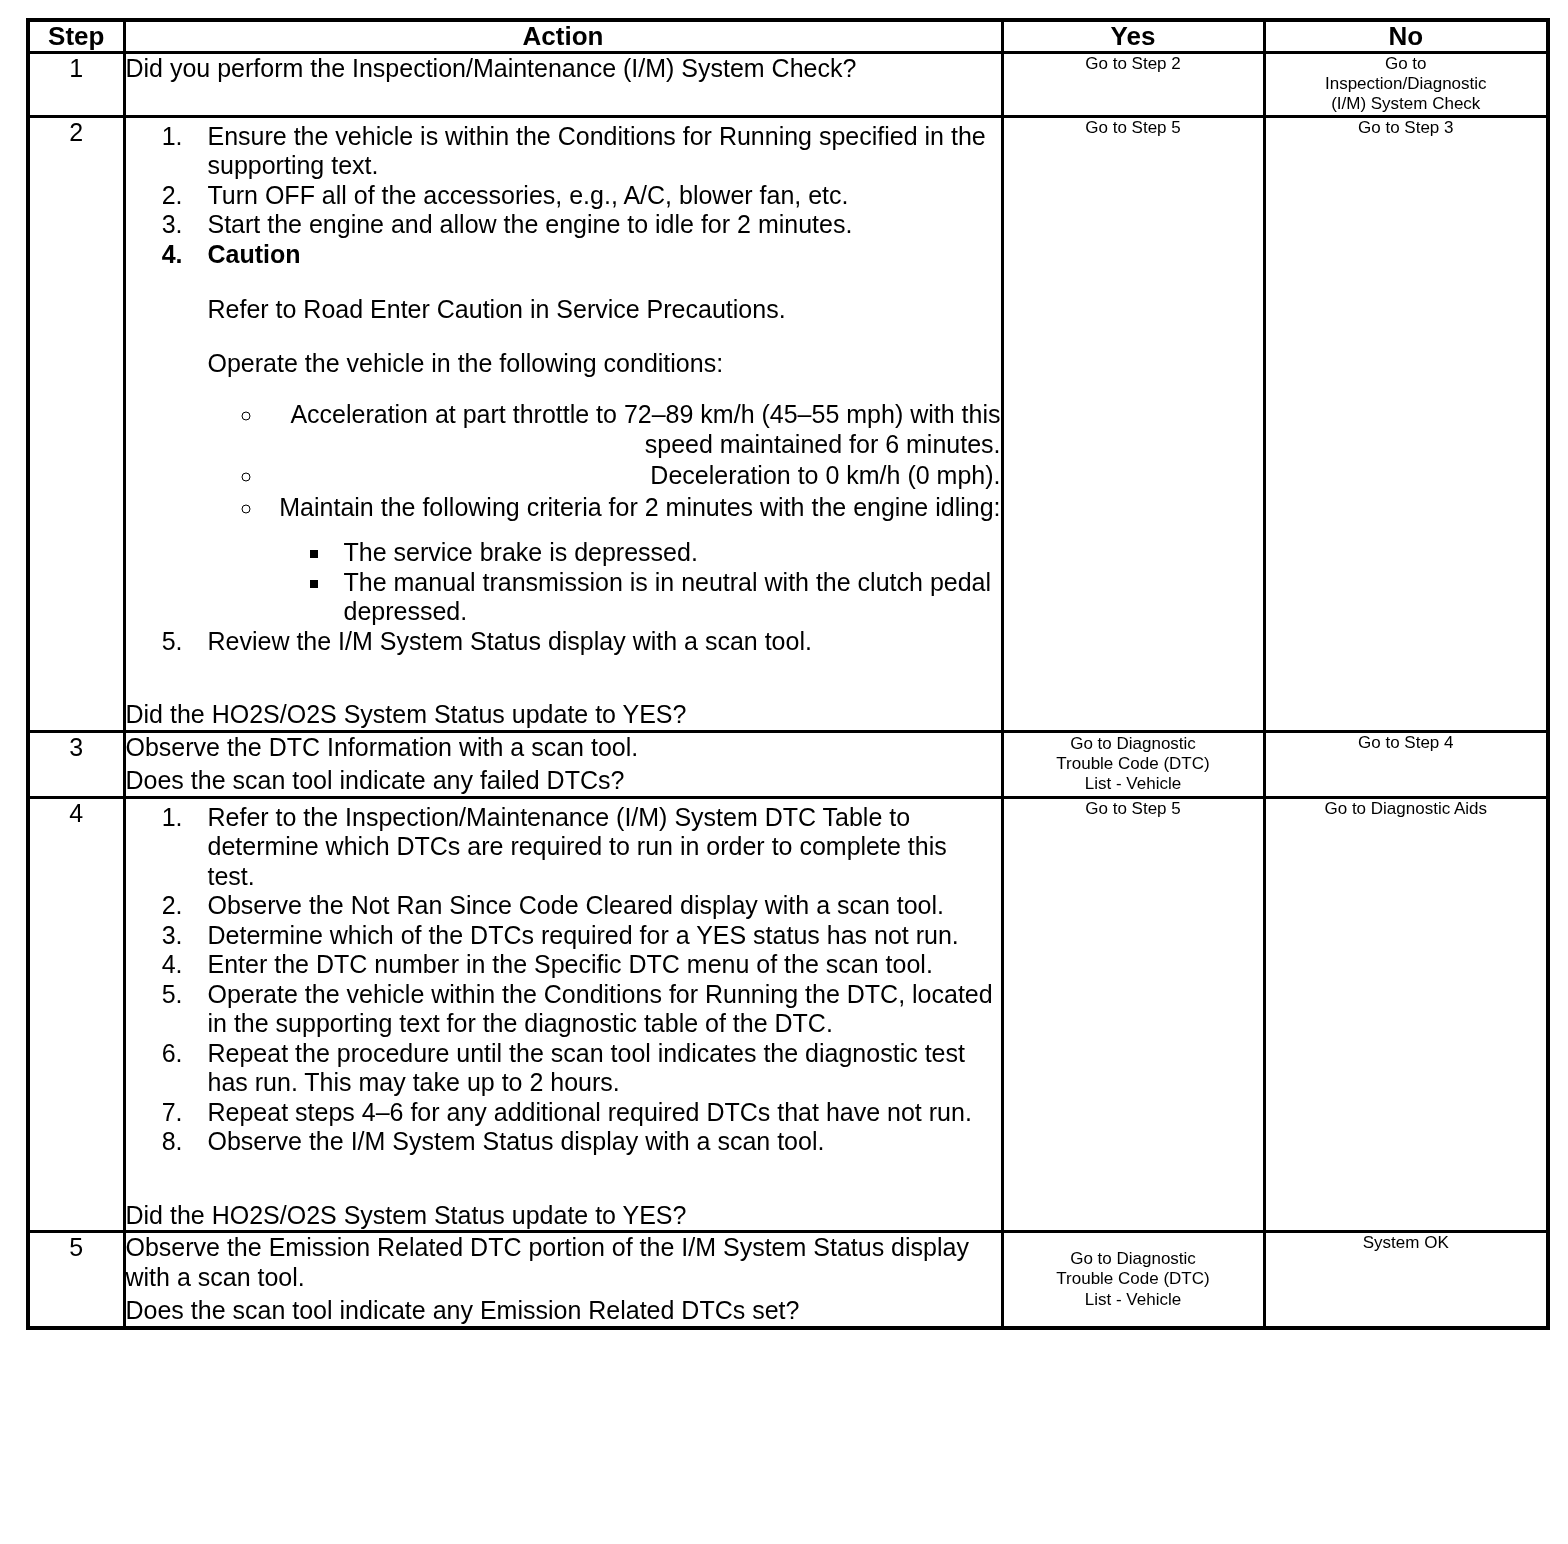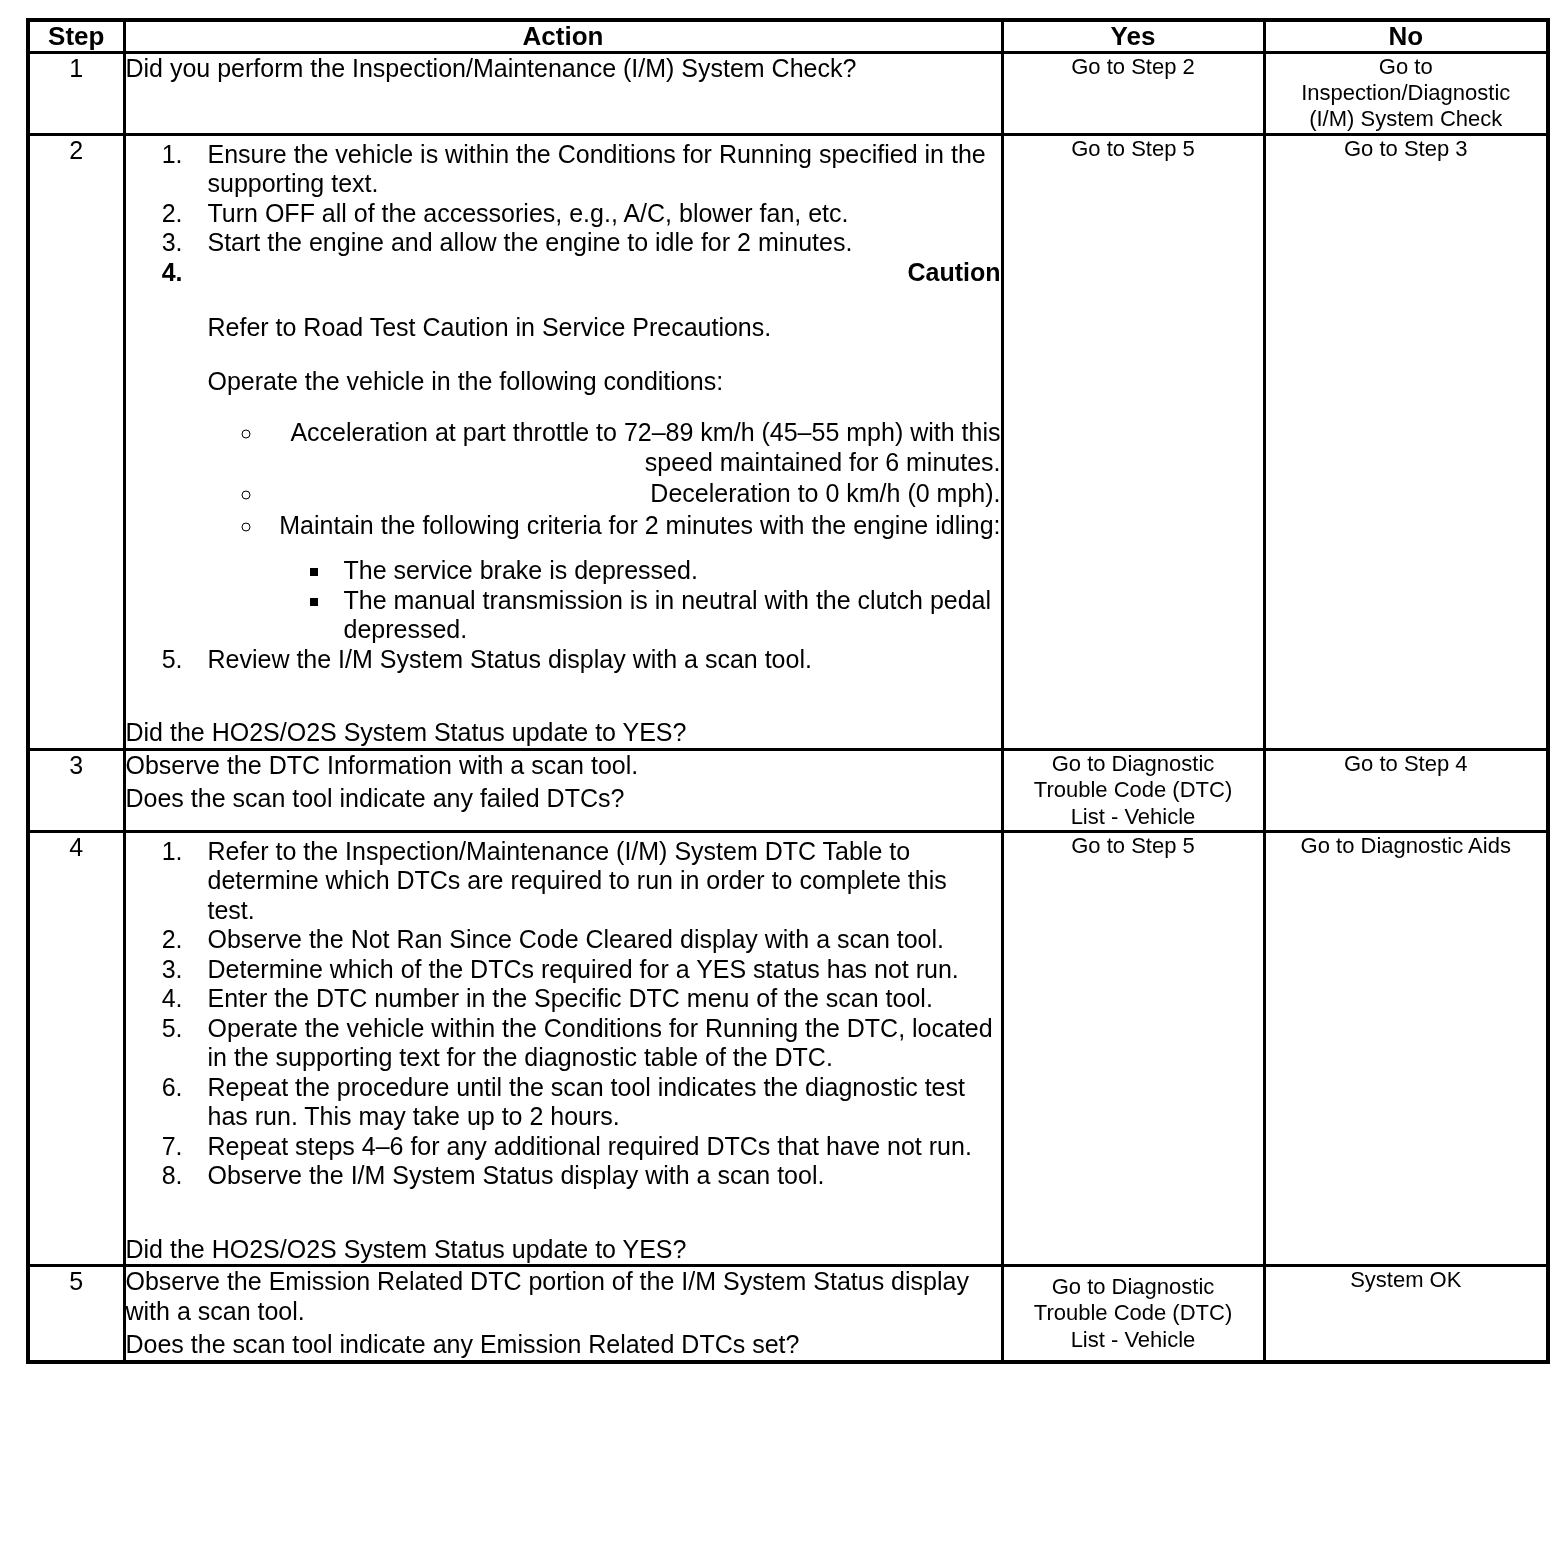--- a/index.html
+++ b/index.html
@@ -47,21 +47,21 @@
     vertical-align: middle;
     padding: 4px 2px;
   }
   td.action {
     font-size: 25px;
     line-height: 1.18;
     padding: 8px 10px 8px 12px;
   }
   td.branch {
     text-align: center;
-    font-size: 22px;
+    font-size: 17px;
     line-height: 1.2;
     padding: 6px 6px;
     vertical-align: bottom;
   }
   td.branch.mid { vertical-align: middle; }
   .lead {
     margin: 0 9px 4px 0;
   }
   .q {
     margin: 0;
@@ -69,21 +69,21 @@
   ol.numlist {
     margin: 4px 0 0 0;
     padding-left: 64px;
     list-style-type: decimal;
   }
   ol.numlist > li {
     margin-bottom: 0px;
     padding-left: 18px;
     line-height: 1.18;
   }
-  .bold { font-weight: bold; text-align: right; }
+  .bold { font-weight: bold; }
   .sub-para {
     margin: 24px 0 0 0;
   }
   .sub-para.first { margin-top: 26px; }
   ul.circlelist {
     margin: 22px 0 16px 0;
     padding-left: 56px;
     list-style-type: circle;
     text-align: right;
   }
@@ -150,21 +150,21 @@
 
       <tr>
         <td class="step">2</td>
         <td class="action">
           <ol class="numlist">
             <li>Ensure the vehicle is within the Conditions for Running specified in the supporting text.</li>
             <li>Turn OFF all of the accessories, e.g., A/C, blower fan, etc.</li>
             <li>Start the engine and allow the engine to idle for 2 minutes.</li>
             <li class="bold">Caution</li>
           </ol>
-          <p class="sub-para first" style="margin-left:82px;">Refer to Road Test Caution in Service Precautions.</p>
+          <p class="sub-para first" style="margin-left:82px;">Refer to Road Enter Caution in Service Precautions.</p>
           <p class="sub-para" style="margin-left:82px;">Operate the vehicle in the following conditions:</p>
           <ul class="circlelist" style="margin-left:82px;">
             <li>Acceleration at part throttle to 72–89 km/h (45–55 mph) with this speed maintained for 6 minutes.</li>
             <li>Deceleration to 0 km/h (0 mph).</li>
             <li>Maintain the following criteria for 2 minutes with the engine idling:</li>
           </ul>
           <ul class="squarelist" style="margin-left:150px;">
             <li>The service brake is depressed.</li>
             <li>The manual transmission is in neutral with the clutch pedal depressed.</li>
           </ul>

